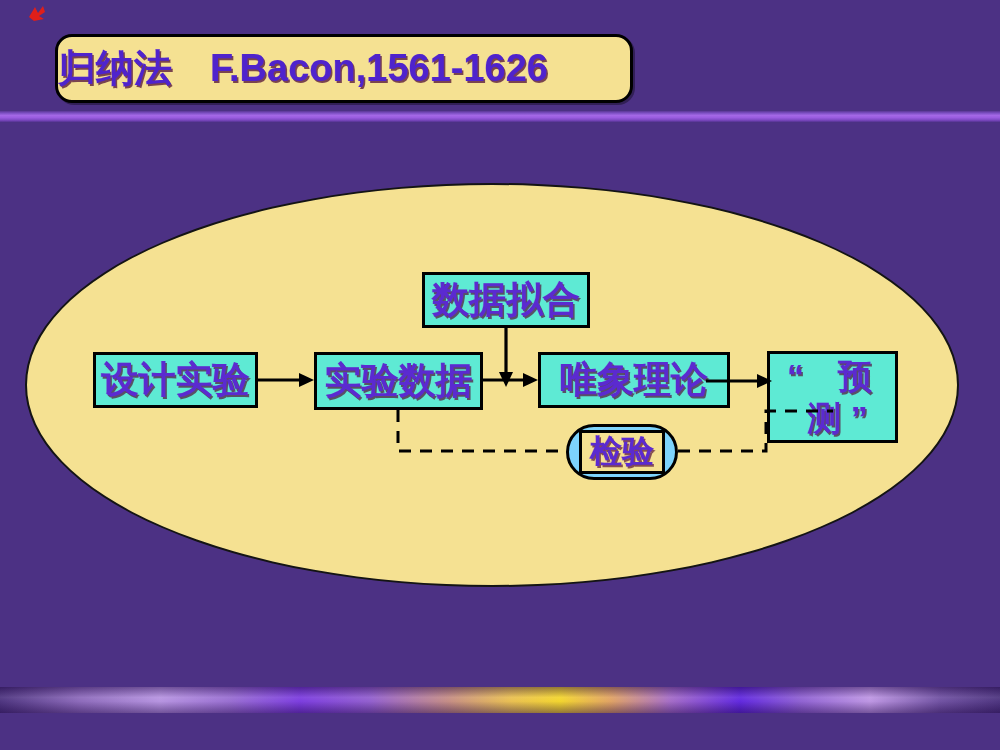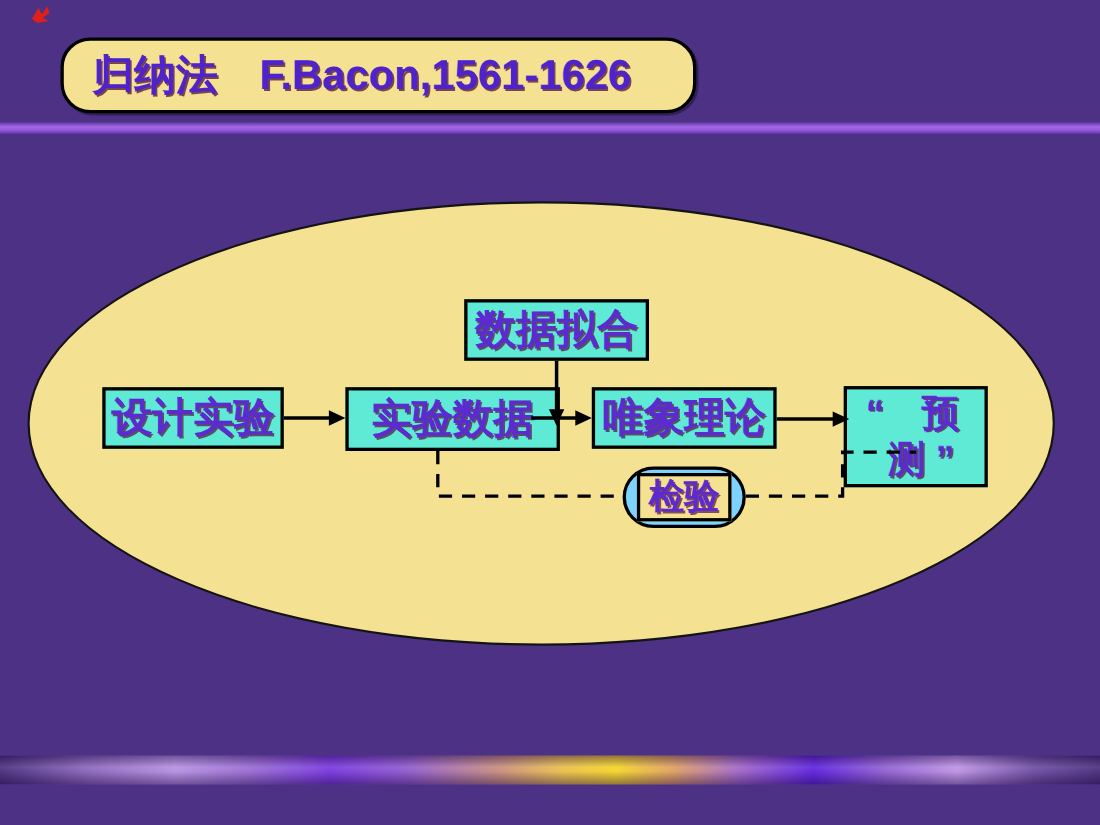--- a/index.html
+++ b/index.html
@@ -9,23 +9,22 @@
     background:#4c3184;
     overflow:hidden;
     font-family:"Liberation Sans", sans-serif;
   }
   
   .red-mark{position:absolute;left:26px;top:4px;width:22px;height:20px;}
 
   
   .title-box{
     position:absolute;left:55px;top:34px;width:578px;height:69px;
-    background:#f5e192;border:3px solid #000;border-radius:27px;
+    background:#f5e192;border:3px solid #000;border-radius:17px;
     display:flex;align-items:center;box-sizing:border-box;
-    padding-left:26px;
     box-shadow:2px 2px 0 rgba(0,0,0,.35);
   }
   .title-text{
     font-size:38px;font-weight:bold;letter-spacing:0px;
     color:#4f23cc;
     text-shadow:1.5px 1.5px 0 rgba(80,15,55,.75), -0.5px -0.5px 0 rgba(160,110,220,.4);
     white-space:nowrap;
   }
   
   .divider-line{
@@ -42,22 +41,22 @@
     position:absolute;box-sizing:border-box;
     background:#5eead4;border:3px solid #000;
     display:flex;align-items:center;justify-content:center;
   }
   .node-label{
     font-weight:bold;color:#5b2ad0;white-space:nowrap;
     text-shadow:1.5px 1.5px 0 rgba(85,15,55,.7), -0.5px -0.5px 0 rgba(150,80,200,.35);
   }
   .n-fit    {left:422px;top:272px;width:168px;height:56px;}
   .n-design {left:93px; top:352px;width:165px;height:56px;}
-  .n-data   {left:314px;top:352px;width:195px;height:58px;}
-  .n-theory {left:538px;top:352px;width:168px;height:56px;}
+  .n-data   {left:314px;top:352px;width:169px;height:58px;}
+  .n-theory {left:538px;top:352px;width:192px;height:56px;}
   .n-fit .node-label,.n-design .node-label,.n-data .node-label,.n-theory .node-label{font-size:37px;}
   
   .n-predict{left:767px;top:351px;width:131px;height:92px;flex-direction:column;line-height:42px;}
   .n-predict .node-label{font-size:34px;}
   .n-predict .pline1{margin-right:6px;}
   .n-predict .pline2{margin-left:10px;}
   
   .capsule{
     position:absolute;left:566px;top:424px;width:112px;height:56px;
     box-sizing:border-box;background:#7dd3fc;border:3px solid #000;border-radius:28px;

